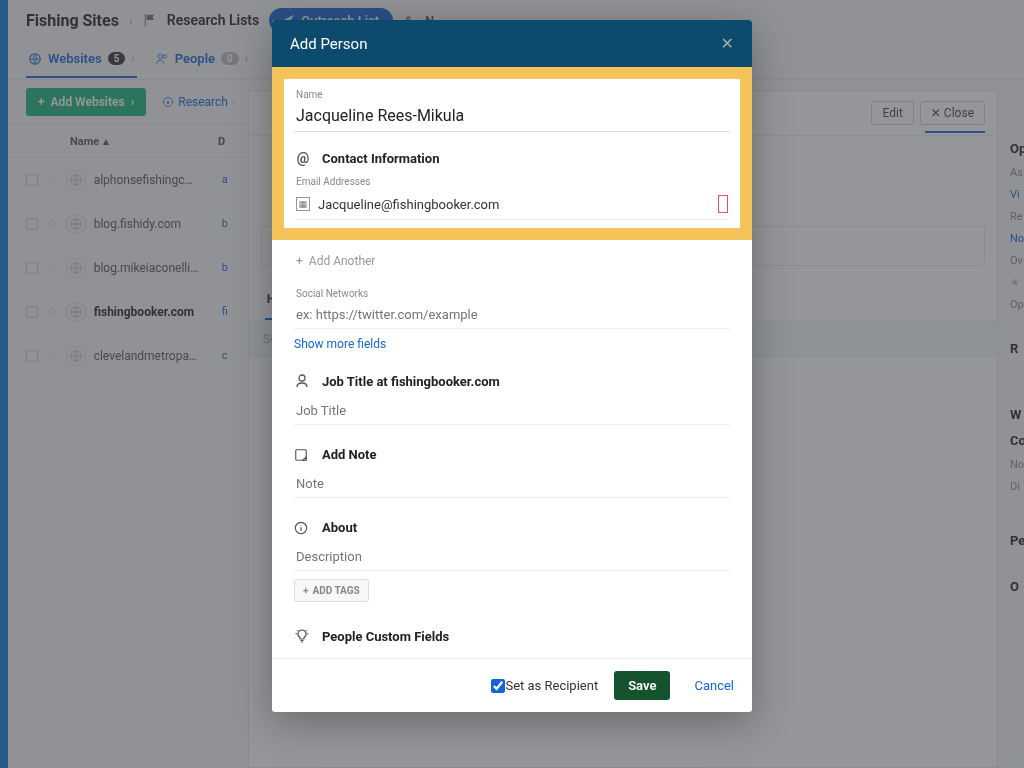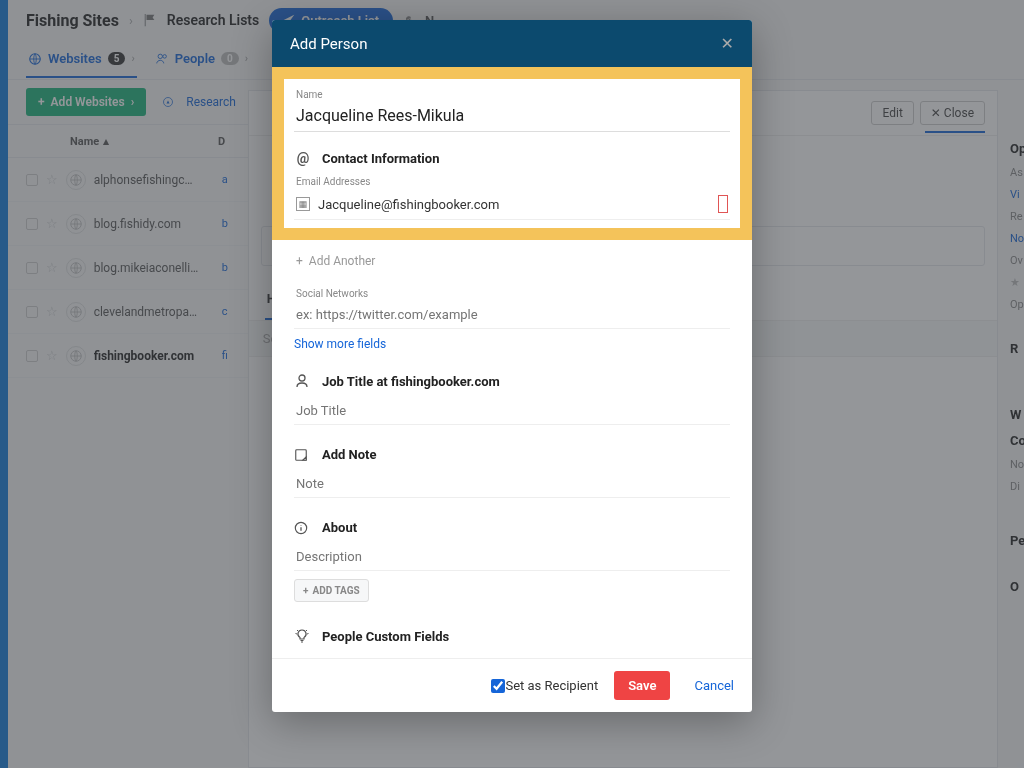--- a/index.html
+++ b/index.html
@@ -23,21 +23,21 @@
 .tab { display:flex; align-items:center; gap:6px; color:#1565d8; font-size:13px; font-weight:600; padding:10px 2px; border-bottom:2px solid transparent; }
 .tab.active { border-bottom-color:#1565d8; }
 .badge { background:#333; color:#fff; border-radius:10px; font-size:10px; padding:1px 6px; font-weight:700; }
 .tab.muted .badge { background:#bbb; }
 .chev { color:#aaa; font-size:11px; }
 .search-link { color:#1565d8; display:flex; align-items:center; gap:6px; padding-left:20px; }
 
 
 .actionrow { height:44px; display:flex; align-items:center; padding:0 18px; gap:16px; }
 .add-btn { background:#19b37a; color:#fff; border:none; border-radius:3px; padding:7px 12px; font-size:12px; font-weight:600; display:flex; align-items:center; gap:6px; }
-.linkish { color:#1565d8; font-size:12px; display:flex; align-items:center; gap:12px; }
+.linkish { color:#1565d8; font-size:12px; display:flex; align-items:center; gap:4px; }
 
 
 .table-wrap { display:flex; flex:1; }
 .table { flex:0 0 225px; }
 .thead { height:34px; display:flex; align-items:center; padding:0 18px; border-top:1px solid #e4e7eb; border-bottom:1px solid #e4e7eb; font-size:11px; font-weight:700; color:#555; gap:8px; }
 .namecol { flex:0 0 140px; display:flex; align-items:center; gap:4px;}
 .trow { height:44px; display:flex; align-items:center; padding:0 18px; gap:8px; border-bottom:1px solid #eef0f2; }
 .trow .chk { width:12px; height:12px; border:1px solid #ccc; border-radius:2px; }
 .trow .star { color:#ccc; font-size:13px; }
 .site-icon { width:20px; height:20px; border:1px solid #ddd; border-radius:50%; display:flex; align-items:center; justify-content:center; color:#bbb; font-size:10px; flex-shrink:0;}
@@ -84,21 +84,21 @@
 .add-another { color:#999; font-size:12px; display:flex; align-items:center; gap:6px; padding:6px 2px;}
 .content-pad { padding:4px 22px 10px; }
 .social-input { border:none; border-bottom:1px solid #eee; width:100%; padding:4px 2px 6px; font-size:13px; color:#bbb; outline:none; font-style:normal;}
 .showmore { color:#1565d8; font-size:12px; padding:8px 0 4px; display:inline-block;}
 .underline-input { border:none; border-bottom:1px solid #eee; width:100%; padding:4px 2px 6px; font-size:13px; color:#bbb; outline:none;}
 .tagbtn { border:1px solid #ddd; background:#f6f7f8; color:#888; font-size:10px; font-weight:700; padding:5px 8px; border-radius:3px; display:inline-flex; align-items:center; gap:4px; margin-top:8px;}
 
 .modal-foot { border-top:1px solid #eee; padding:12px 18px; display:flex; align-items:center; justify-content:flex-end; gap:16px; font-size:13px;}
 .modal-foot label { display:flex; align-items:center; color:#333;}
 .modal-foot input[type=checkbox] { width:14px; height:14px; accent-color:#1565d8;}
-.savebtn { background:#ef4444; color:#fff; border:none; padding:7px 14px; border-radius:3px; font-size:13px; font-weight:600;}
+.savebtn { background:#14532d; color:#fff; border:none; padding:7px 14px; border-radius:3px; font-size:13px; font-weight:600;}
 .cancelbtn { color:#1565d8; font-size:13px;margin-left:8px; }
 
 svg { display:block; }
 </style>
 </head>
 <body>
 
 <div class="app">
   <div class="sidebar-left"></div>
   <div class="main">
@@ -233,34 +233,34 @@
             </div>
             <div class="trow">
     <span class="chk"></span>
     <span class="star">☆</span>
     <span class="site-icon">
                 <svg width="14" height="14" viewBox="0 0 16 16">
                   <circle cx="8" cy="8" r="6" fill="none" stroke="#bbb"></circle>
                   <path d="M2 8h12M8 2c2 2 2 10 0 12M8 2c-2 2-2 10 0 12" stroke="#bbb" fill="none"></path>
                 </svg>
               </span>
+    <span class="sitename active">fishingbooker.com</span>
+    <span class="dcol">fi</span>
+            </div>
+            <div class="trow">
+    <span class="chk"></span>
+    <span class="star">☆</span>
+    <span class="site-icon">
+                <svg width="14" height="14" viewBox="0 0 16 16">
+                  <circle cx="8" cy="8" r="6" fill="none" stroke="#bbb"></circle>
+                  <path d="M2 8h12M8 2c2 2 2 10 0 12M8 2c-2 2-2 10 0 12" stroke="#bbb" fill="none"></path>
+                </svg>
+              </span>
     <span class="sitename ">clevelandmetropa…</span>
     <span class="dcol">c</span>
-            </div>
-            <div class="trow">
-    <span class="chk"></span>
-    <span class="star">☆</span>
-    <span class="site-icon">
-                <svg width="14" height="14" viewBox="0 0 16 16">
-                  <circle cx="8" cy="8" r="6" fill="none" stroke="#bbb"></circle>
-                  <path d="M2 8h12M8 2c2 2 2 10 0 12M8 2c-2 2-2 10 0 12" stroke="#bbb" fill="none"></path>
-                </svg>
-              </span>
-    <span class="sitename active">fishingbooker.com</span>
-    <span class="dcol">fi</span>
             </div>
           </div>
       </div>
 
       <div class="detail">
         <div class="detail-top">
           <button>Edit</button>
           <button><span>✕</span> <span>Close</span></button>
         </div>
         <div class="activeline"></div>

